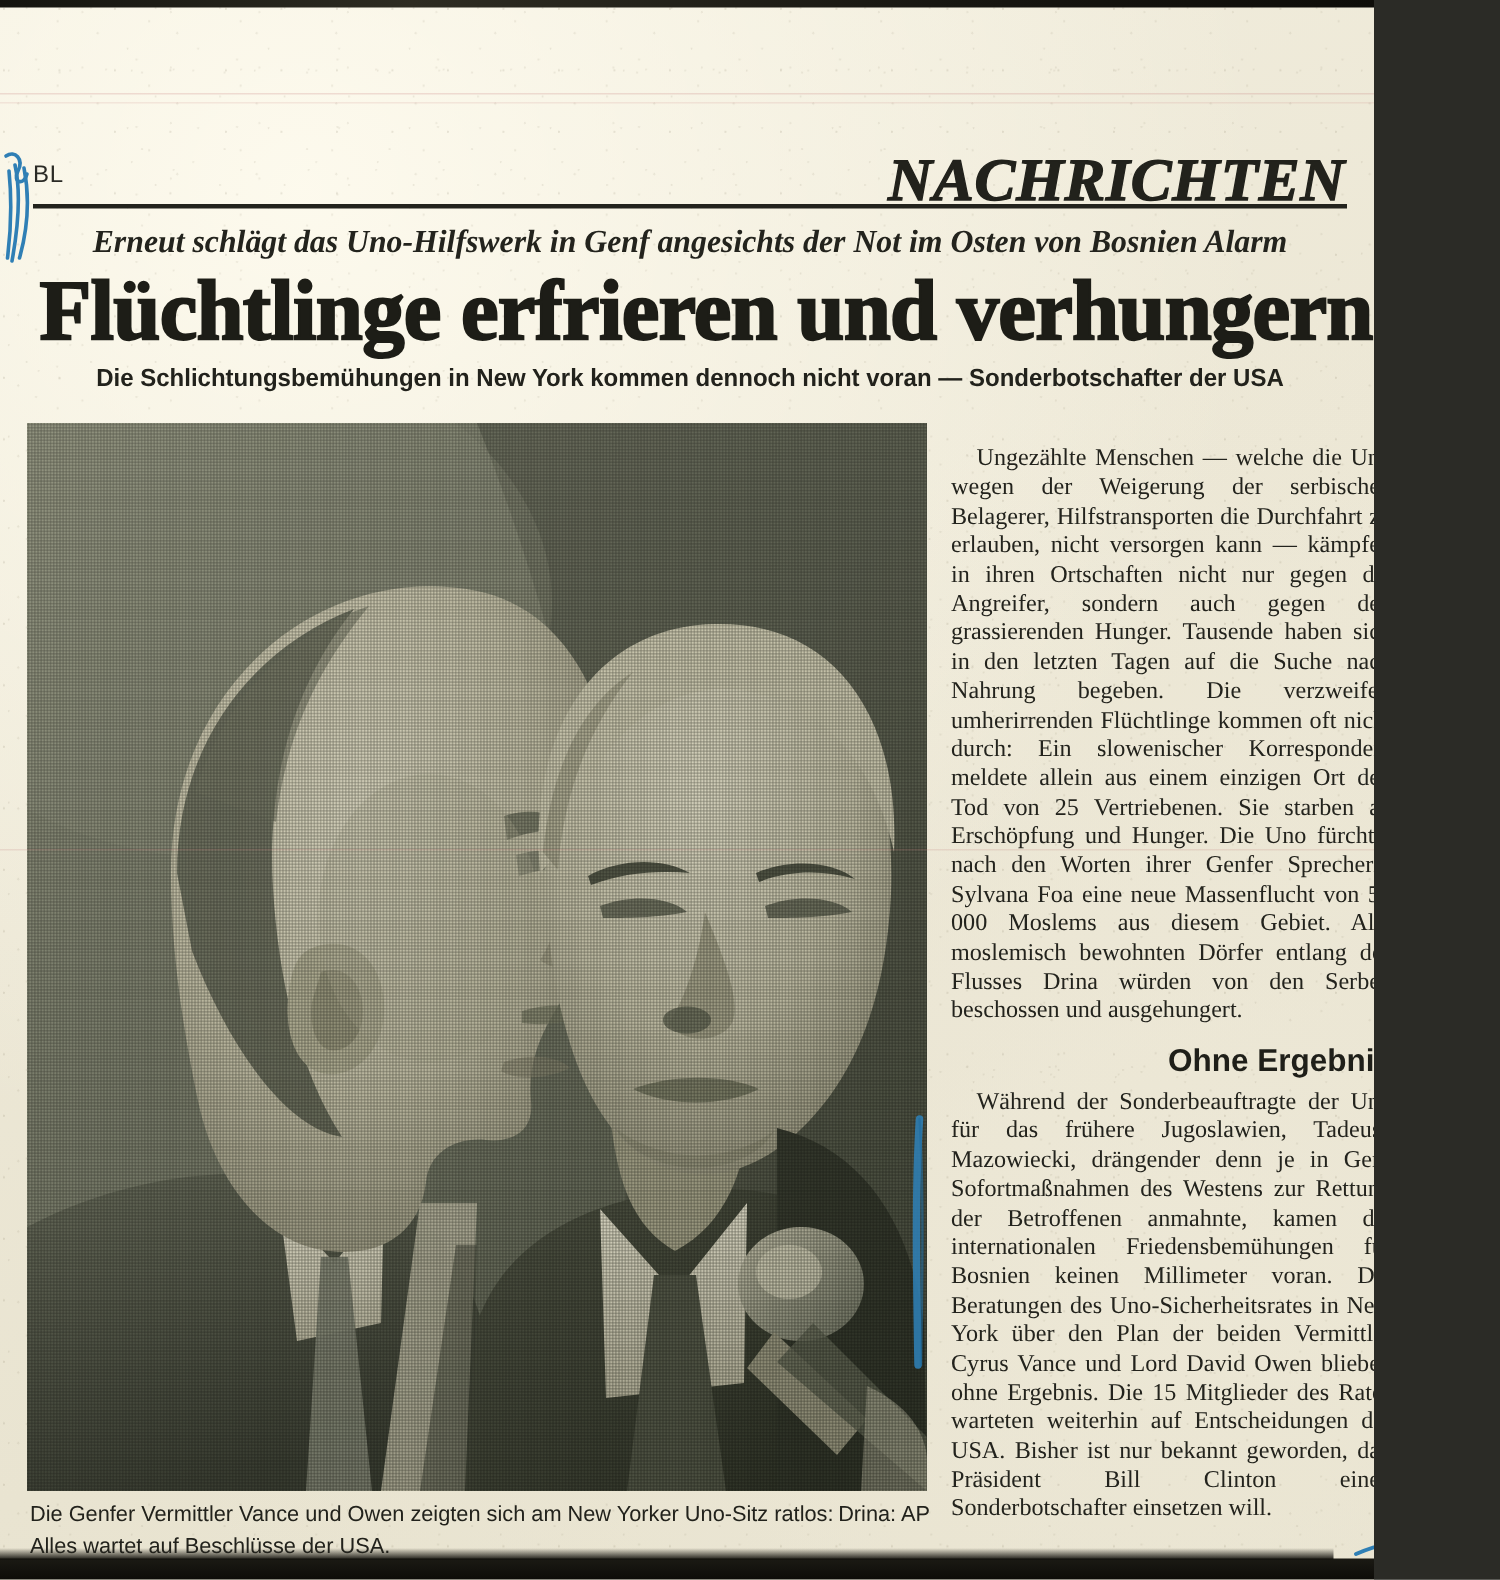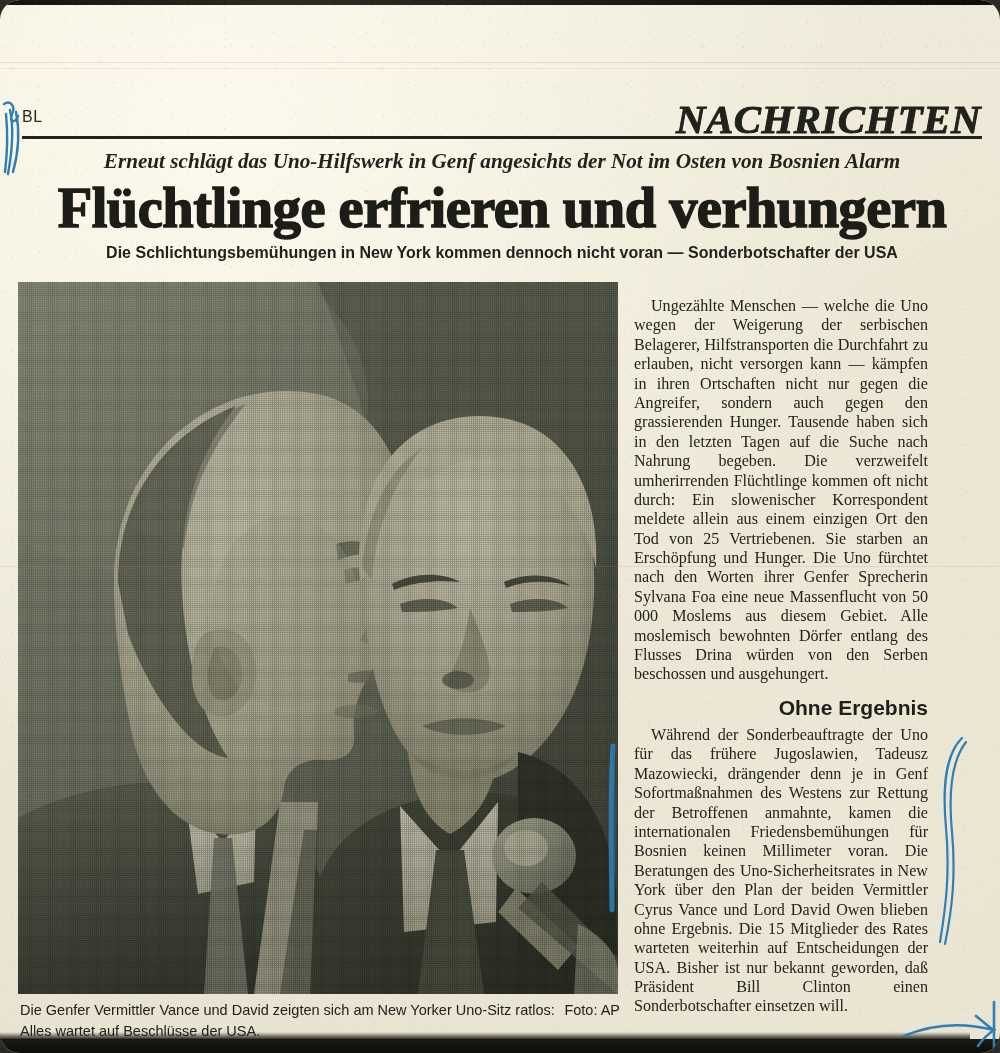--- a/index.html
+++ b/index.html
@@ -3,28 +3,27 @@
 <meta charset="utf-8">
 <title>Nachrichten — Flüchtlinge erfrieren und verhungern</title>
 <style>
   html,body{margin:0;padding:0;background:#2b2b26;}
   body{
     font-family:"Liberation Serif", serif;
     -webkit-font-smoothing:antialiased;
   }
   .page{
     position:relative;
-    width:1000px;height:1053px;
+    width:916px;height:1053px;
     overflow:hidden;
     background:#ece8d8;
     background-image:
       radial-gradient(circle at 22% 12%, rgba(255,252,240,.85), rgba(0,0,0,0) 55%),
       radial-gradient(circle at 85% 78%, rgba(238,233,216,.7), rgba(0,0,0,0) 60%),
       linear-gradient(160deg,#f2eede 0%,#ece7d5 45%,#e6e1cd 100%);
-    border-radius: 20px;
   }
   
   .grain{
     position:absolute;inset:0;pointer-events:none;opacity:.30;
     background-image:
       radial-gradient(circle at 7% 14%, rgba(120,110,85,.50) .6px, transparent .9px),
       radial-gradient(circle at 23% 47%, rgba(120,110,85,.40) .6px, transparent .9px),
       radial-gradient(circle at 41% 9%,  rgba(120,110,85,.45) .5px, transparent .8px),
       radial-gradient(circle at 63% 33%, rgba(120,110,85,.40) .6px, transparent .9px),
       radial-gradient(circle at 81% 61%, rgba(120,110,85,.45) .5px, transparent .8px),
@@ -276,22 +275,22 @@
 
       <rect width="600" height="712" fill="none"></rect>
       <rect width="600" height="712" fill="url(#bgG)" opacity="0"></rect>
     </svg>
     <div class="halftone"></div>
     <div class="photo-haze"></div>
     <div class="scanline" style="top:284px;opacity:.5;"></div>
   </div>
 
   <div class="caption">
-    <span class="credit">Foto: AP</span>
-    <span>Die Genfer Vermittler Vance und David zeigten sich am New Yorker Uno-Sitz ratlos: Alles wartet auf Beschlüsse der USA.</span>
+    <span class="credit">Drina: AP</span>
+    <span>Die Genfer Vermittler Vance und Owen zeigten sich am New Yorker Uno-Sitz ratlos: Alles wartet auf Beschlüsse der USA.</span>
   </div>
 
   <div class="col">
     <p class="first">Ungezählte Menschen — welche die Uno wegen der Weigerung der serbischen Belagerer, Hilfstransporten die Durchfahrt zu erlauben, nicht versorgen kann — kämpfen in ihren Ortschaften nicht nur gegen die Angreifer, sondern auch gegen den grassierenden Hunger. Tausende haben sich in den letzten Tagen auf die Suche nach Nahrung begeben. Die verzweifelt umherirrenden Flüchtlinge kommen oft nicht durch: Ein slowenischer Korrespondent meldete allein aus einem einzigen Ort den Tod von 25 Vertriebenen. Sie starben an Erschöpfung und Hunger. Die Uno fürchtet nach den Worten ihrer Genfer Sprecherin Sylvana Foa eine neue Massenflucht von 50 000 Moslems aus diesem Gebiet. Alle moslemisch bewohnten Dörfer entlang des Flusses Drina würden von den Serben beschossen und ausgehungert.</p>
     <h3>Ohne Ergebnis</h3>
     <p>Während der Sonderbeauftragte der Uno für das frühere Jugoslawien, Tadeusz Mazowiecki, drängender denn je in Genf Sofortmaßnahmen des Westens zur Rettung der Betroffenen anmahnte, kamen die internationalen Friedensbemühungen für Bosnien keinen Millimeter voran. Die Beratungen des Uno-Sicherheitsrates in New York über den Plan der beiden Vermittler Cyrus Vance und Lord David Owen blieben ohne Ergebnis. Die 15 Mitglieder des Rates warteten weiterhin auf Entscheidungen der USA. Bisher ist nur bekannt geworden, daß Präsident Bill Clinton einen Sonderbotschafter einsetzen will.</p>
   </div>
 
   <div class="pen" style="left:0;top:98px;width:40px;height:80px;">
     <svg width="40" height="80" viewBox="0 0 40 80">

